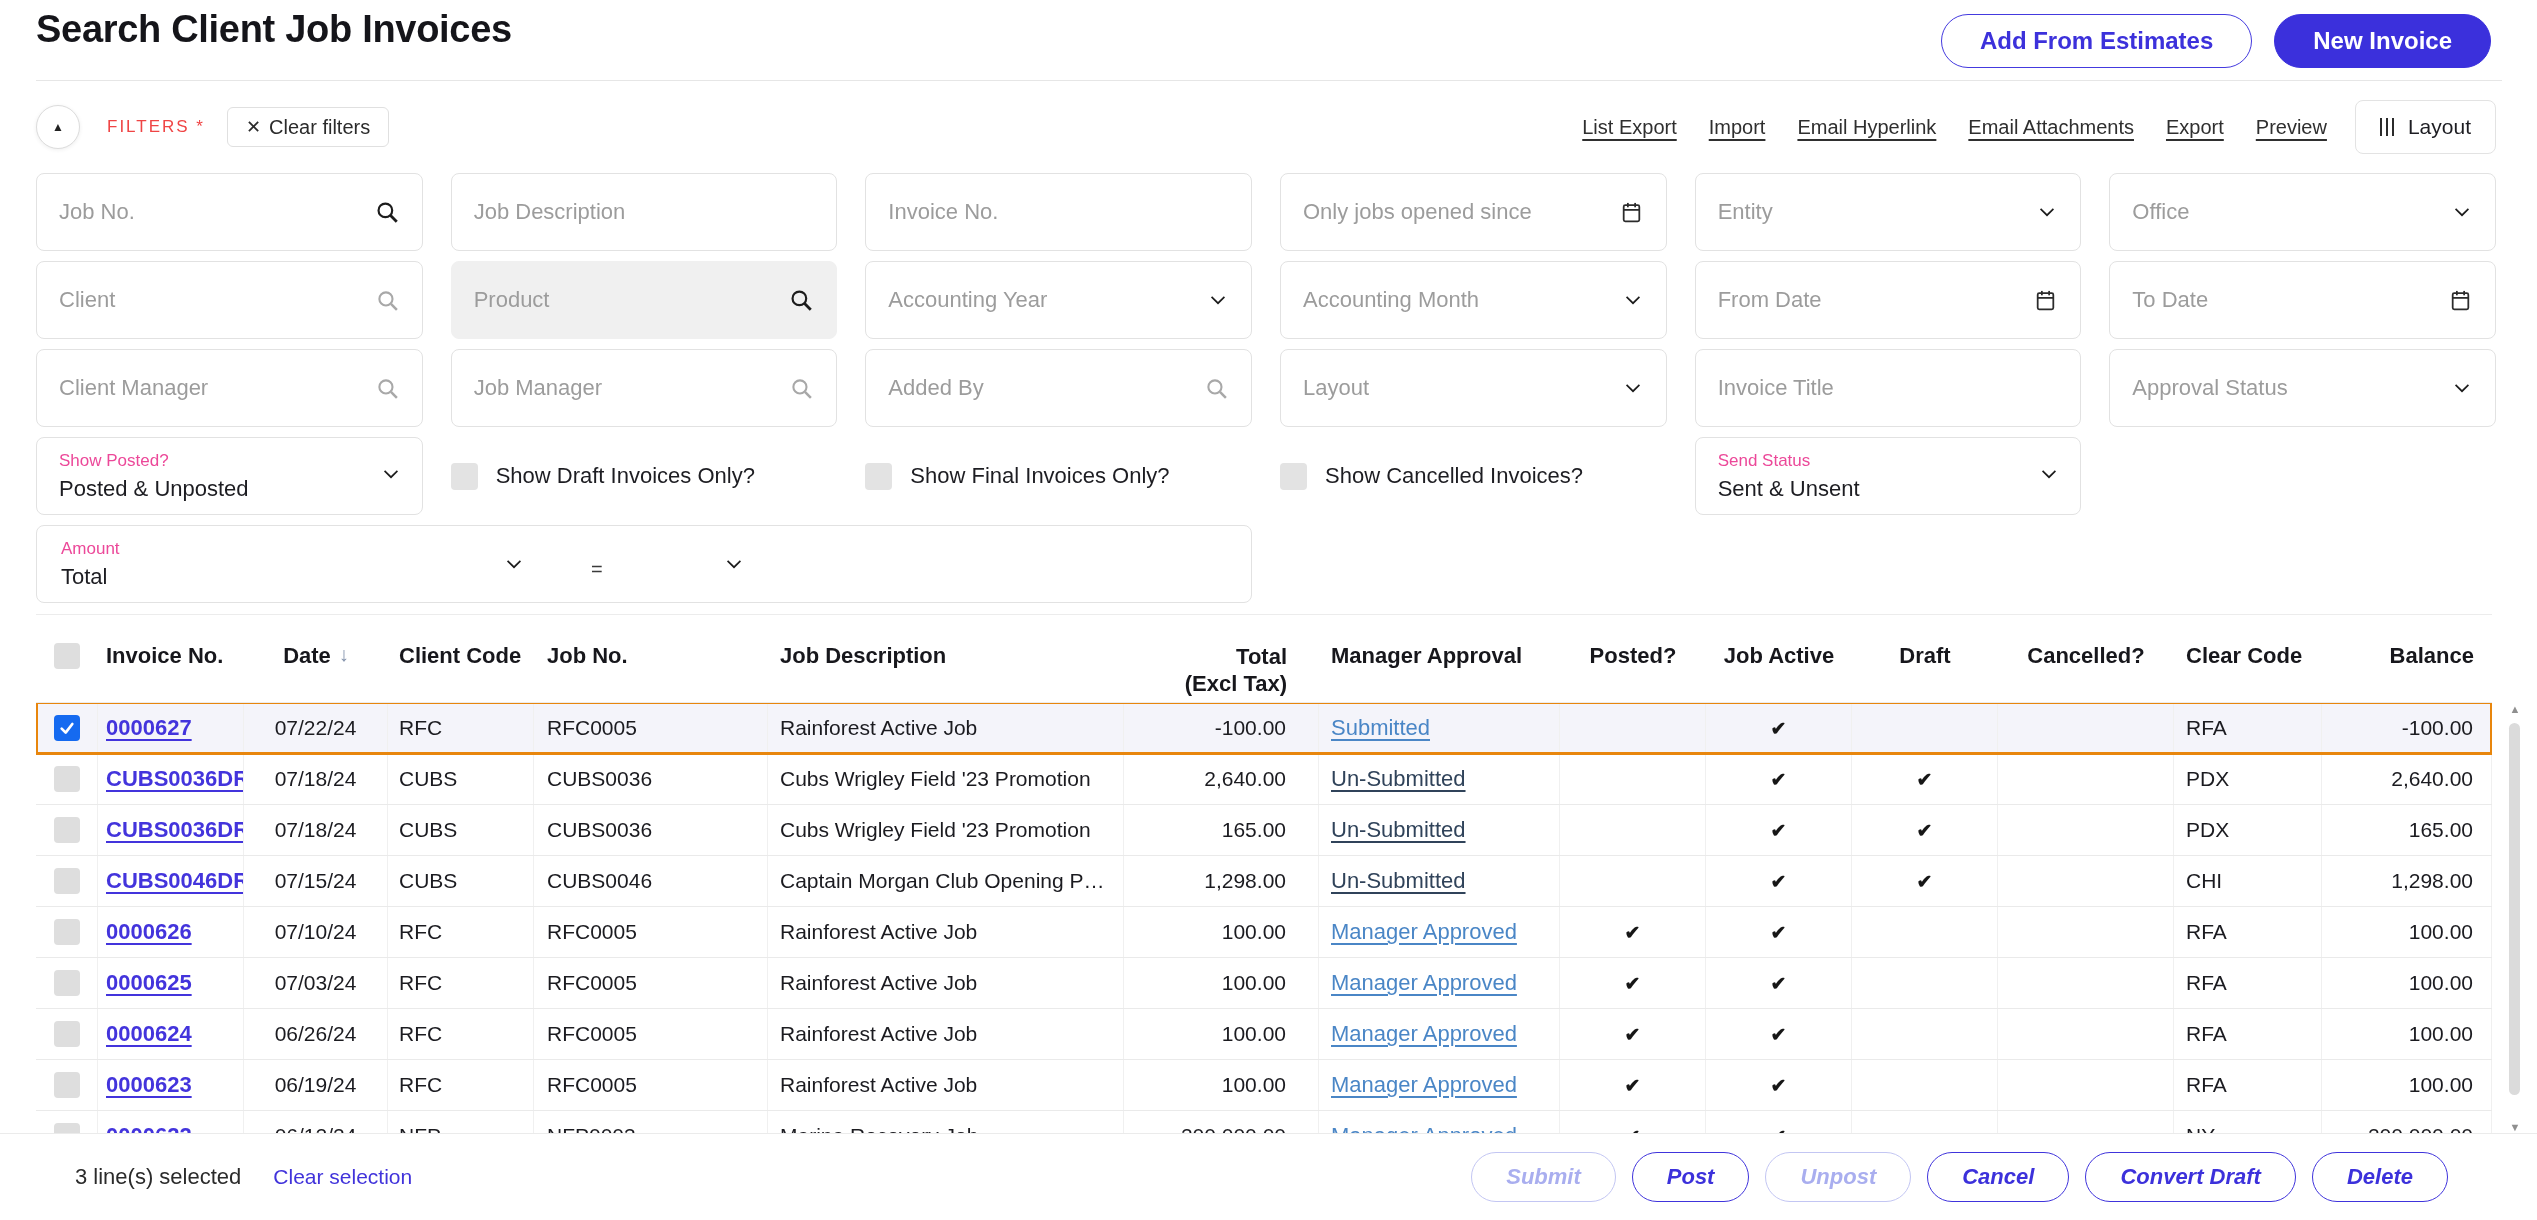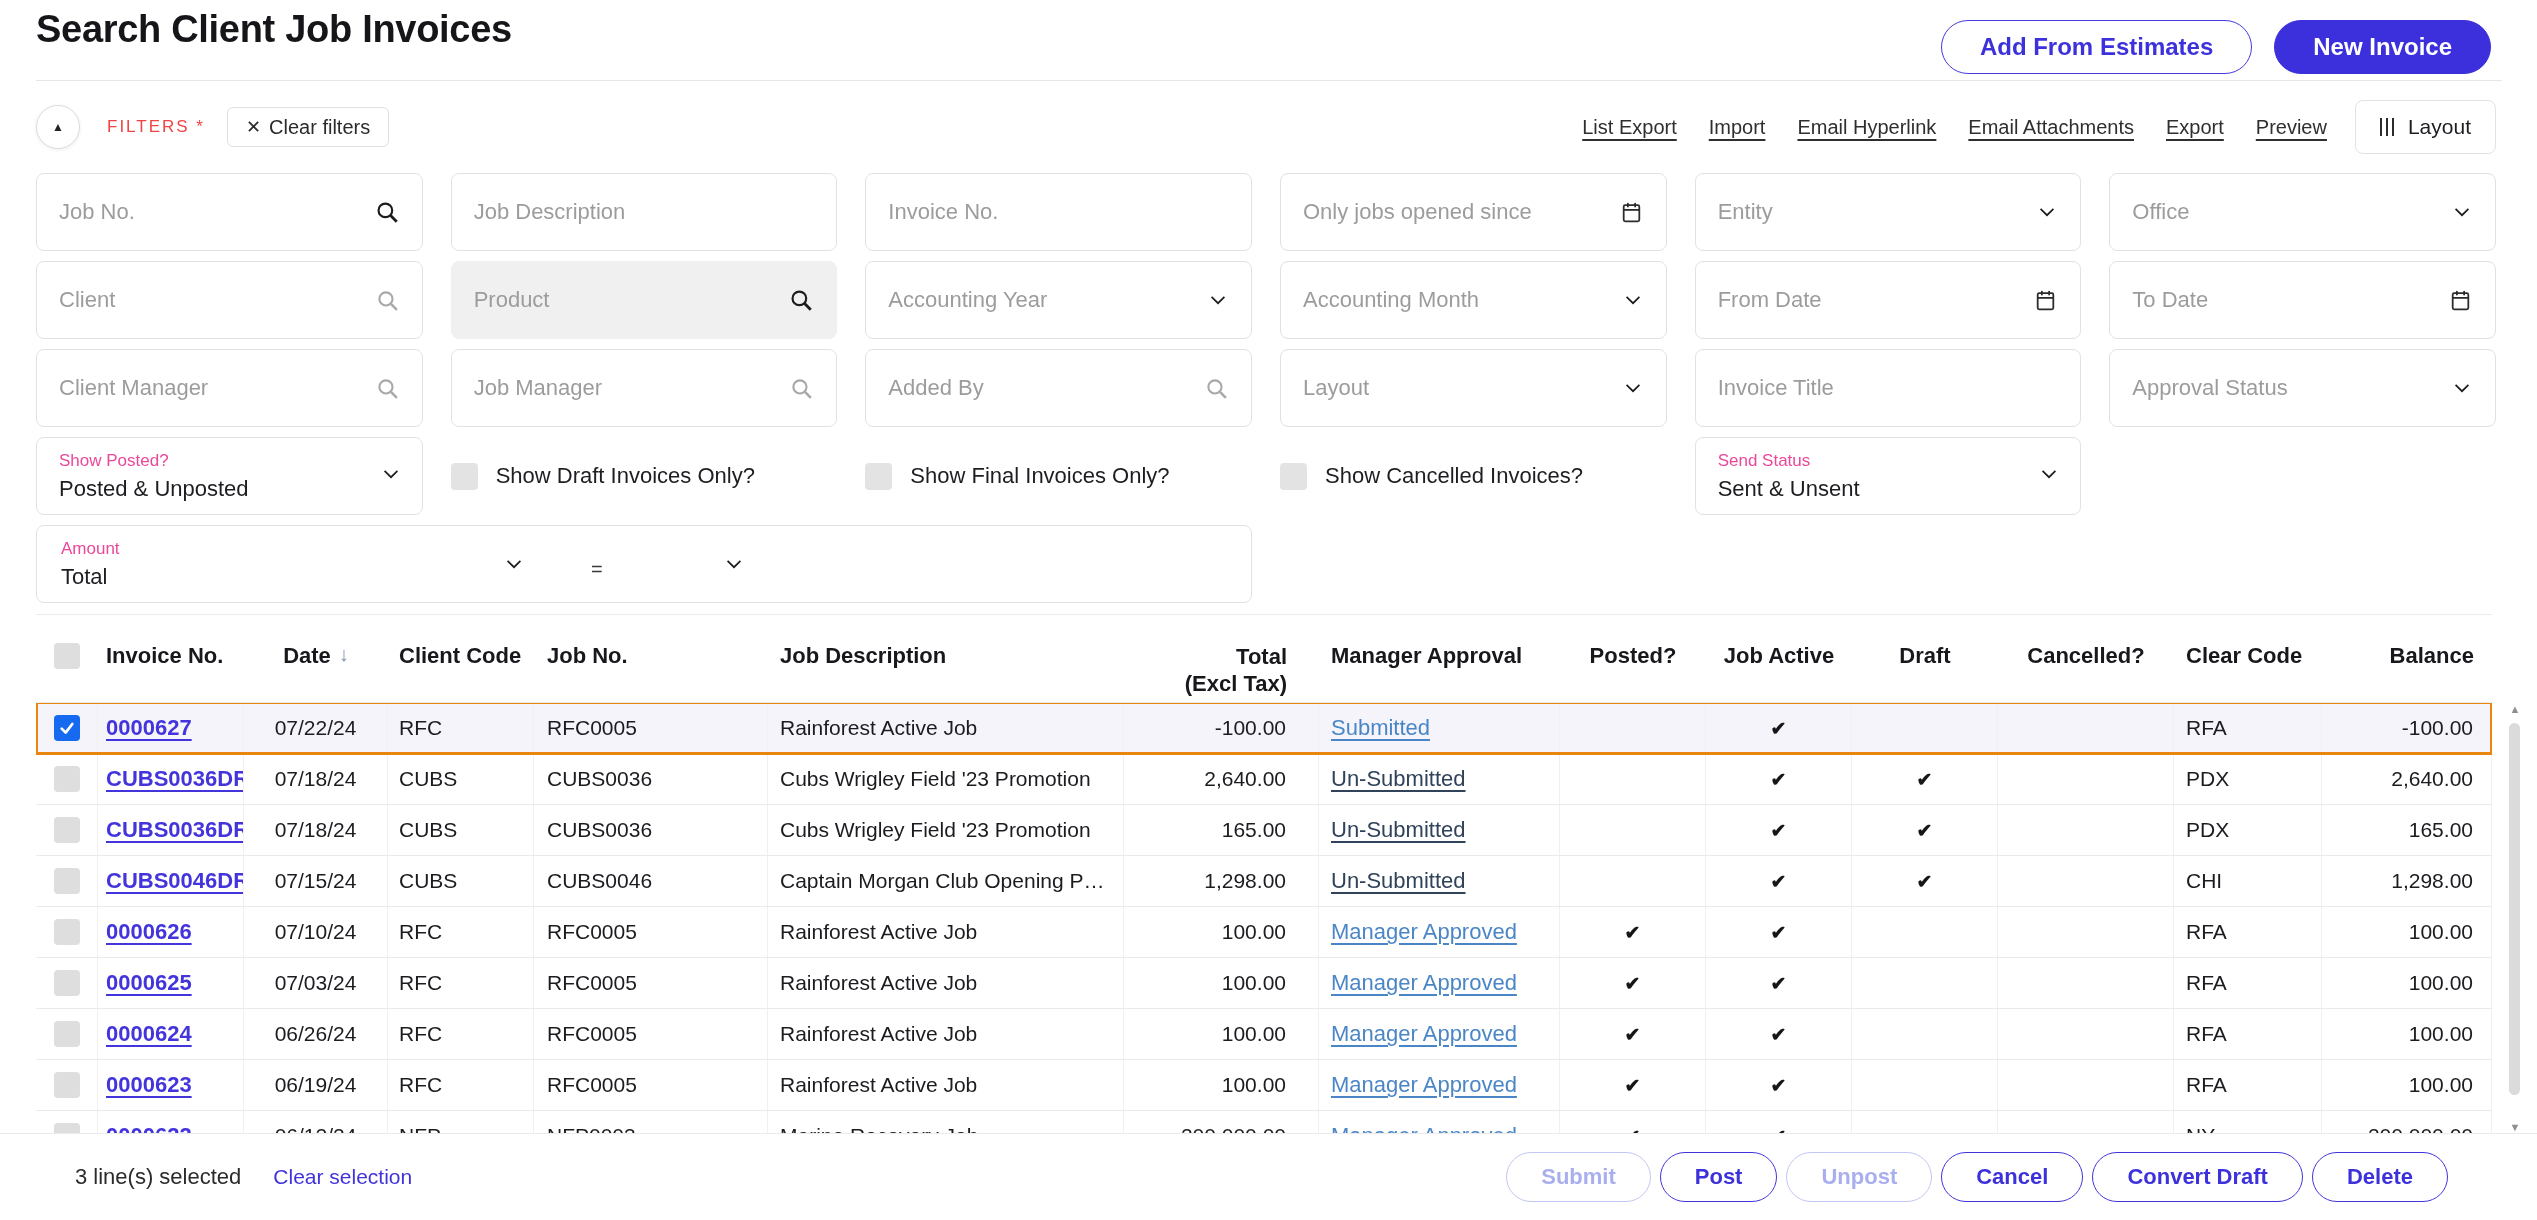--- a/index.html
+++ b/index.html
@@ -2,21 +2,21 @@
 <html><head>
 <meta charset="utf-8">
 <style>
   * { box-sizing: border-box; margin: 0; padding: 0; }
   html,body { background:#fff; }
   body { font-family:"Liberation Sans", sans-serif; color:#1b1b20; }
   .stage { position:relative; width:2537px; height:1220px; background:#fff; overflow:hidden; }
 
   
   .page-title { position:absolute; left:36px; top:8px; font-size:38px; font-weight:800; letter-spacing:-0.3px; color:#15151a; }
-  .hdr-btns { position:absolute; top:20px; right:46px; display:flex; gap:22px; }
+  .hdr-btns { position:absolute; top:14px; right:46px; display:flex; gap:22px; }
   .pill { height:54px; border-radius:28px; display:flex; align-items:center; justify-content:center; font-size:24px; font-weight:600; padding:0 38px; cursor:pointer; white-space:nowrap; background:#fff; }
   .pill.outline { border:1.6px solid #443ADF; color:#3C31DB; }
   .pill.solid { background:#3B30DC; color:#fff; border:1.6px solid #3B30DC; }
   .hdr-divider { position:absolute; left:36px; right:35px; top:80px; height:1px; background:#e6e6e6; }
 
   
   .filterbar { position:absolute; left:36px; right:41px; top:98px; height:58px; display:flex; align-items:center; }
   .collapse-btn { width:44px; height:44px; border-radius:50%; border:1px solid #dcdcdc; background:#fff; box-shadow:0 1px 4px rgba(0,0,0,.07); display:flex; align-items:center; justify-content:center; cursor:pointer; }
   .collapse-btn span { font-size:12px; color:#222; }
   .filters-label { margin-left:27px; font-size:17px; letter-spacing:2px; color:#ef4444; font-weight:500; }
@@ -84,21 +84,21 @@
   .sbar { position:absolute; left:2504px; top:703px; width:22px; height:430px; }
   .sbar .arr { position:absolute; left:0; width:22px; text-align:center; font-size:11px; color:#8f8f8f; cursor:pointer; }
   .sbar .arr.up { top:0; }
   .sbar .arr.dn { bottom:0; }
   .sthumb { position:absolute; left:5px; top:20px; width:11px; height:372px; background:#dbdbdb; border-radius:6px; cursor:pointer; }
 
   
   .footer { position:absolute; left:0; top:1133px; width:2537px; height:87px; background:#fff; border-top:1px solid #ebebeb; display:flex; align-items:center; z-index:5; }
   .sel-count { margin-left:75px; font-size:22px; color:#2b2b2b; }
   .clear-sel { margin-left:32px; font-size:21px; color:#4133DB; cursor:pointer; }
-  .fbtns { margin-left:auto; margin-right:89px; display:flex; gap:9px; }
+  .fbtns { margin-left:auto; margin-right:89px; display:flex; gap:16px;font-style:italic; }
   .fpill { height:50px; border-radius:26px; background:#fff; display:flex; align-items:center; justify-content:center; padding:0 34px; font-size:22px; font-weight:600; cursor:pointer; white-space:nowrap; }
   .fpill.on { border:1.4px solid #4034DC; color:#3C31DB; }
   .fpill.off { border:1.4px solid #C3C6F3; color:#A9AEEF; cursor:default; }
 </style>
 </head>
 <body>
 
 <div class="stage">
 
   <div class="page-title">Search Client Job Invoices</div>

